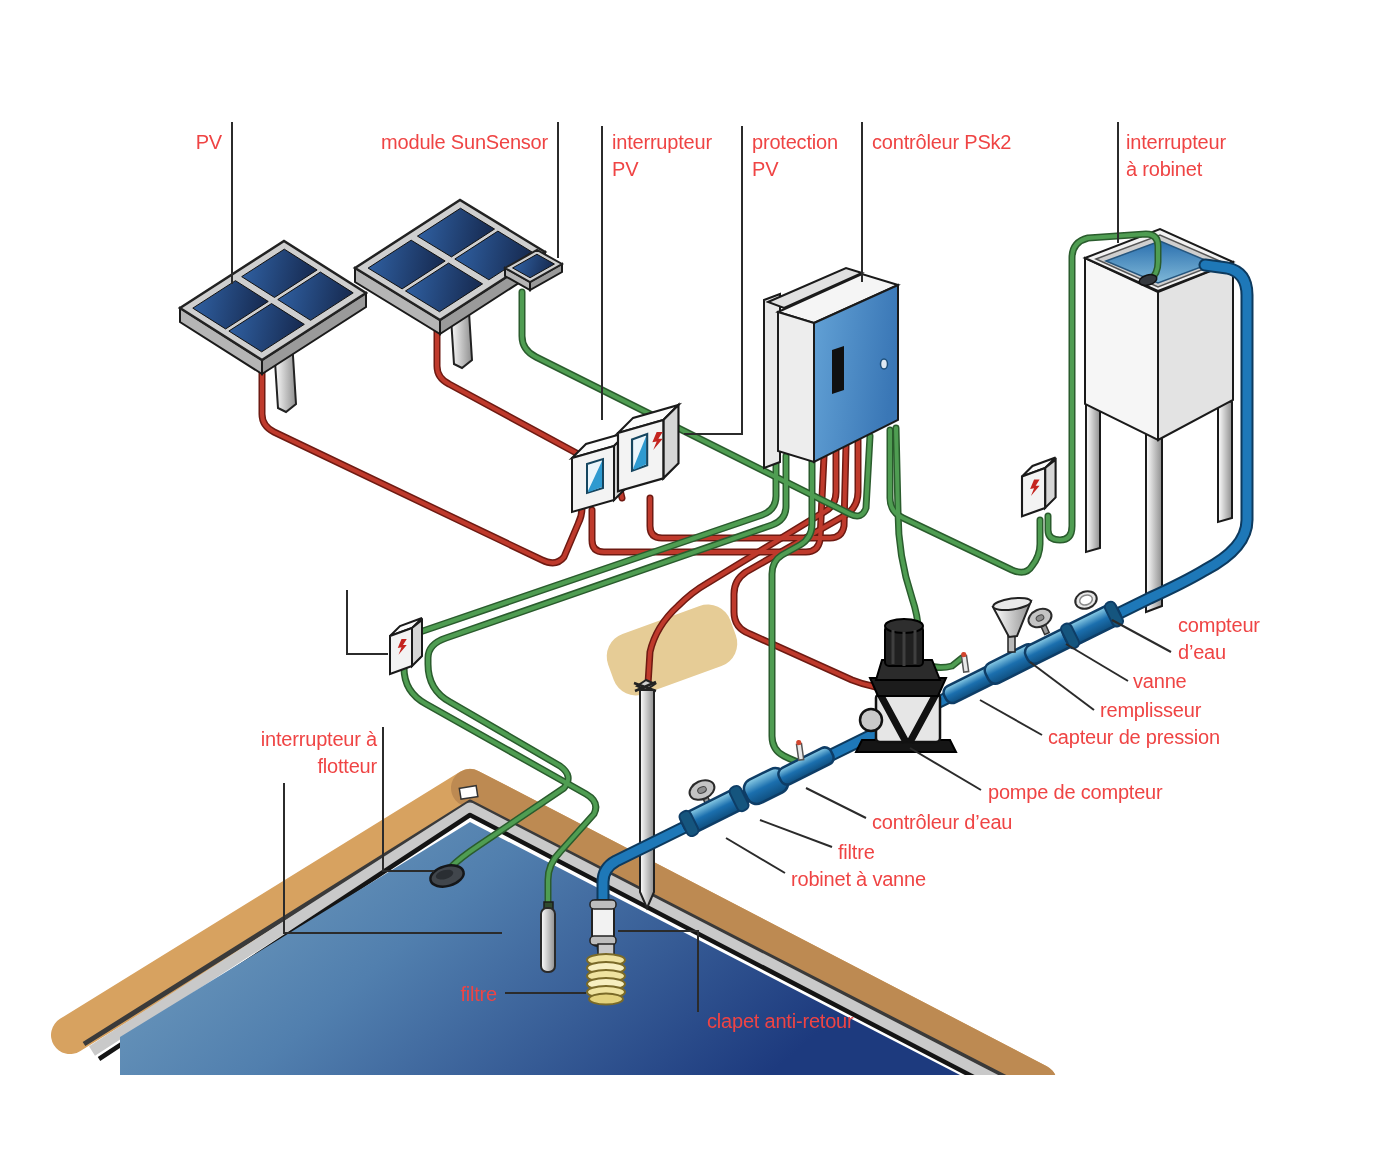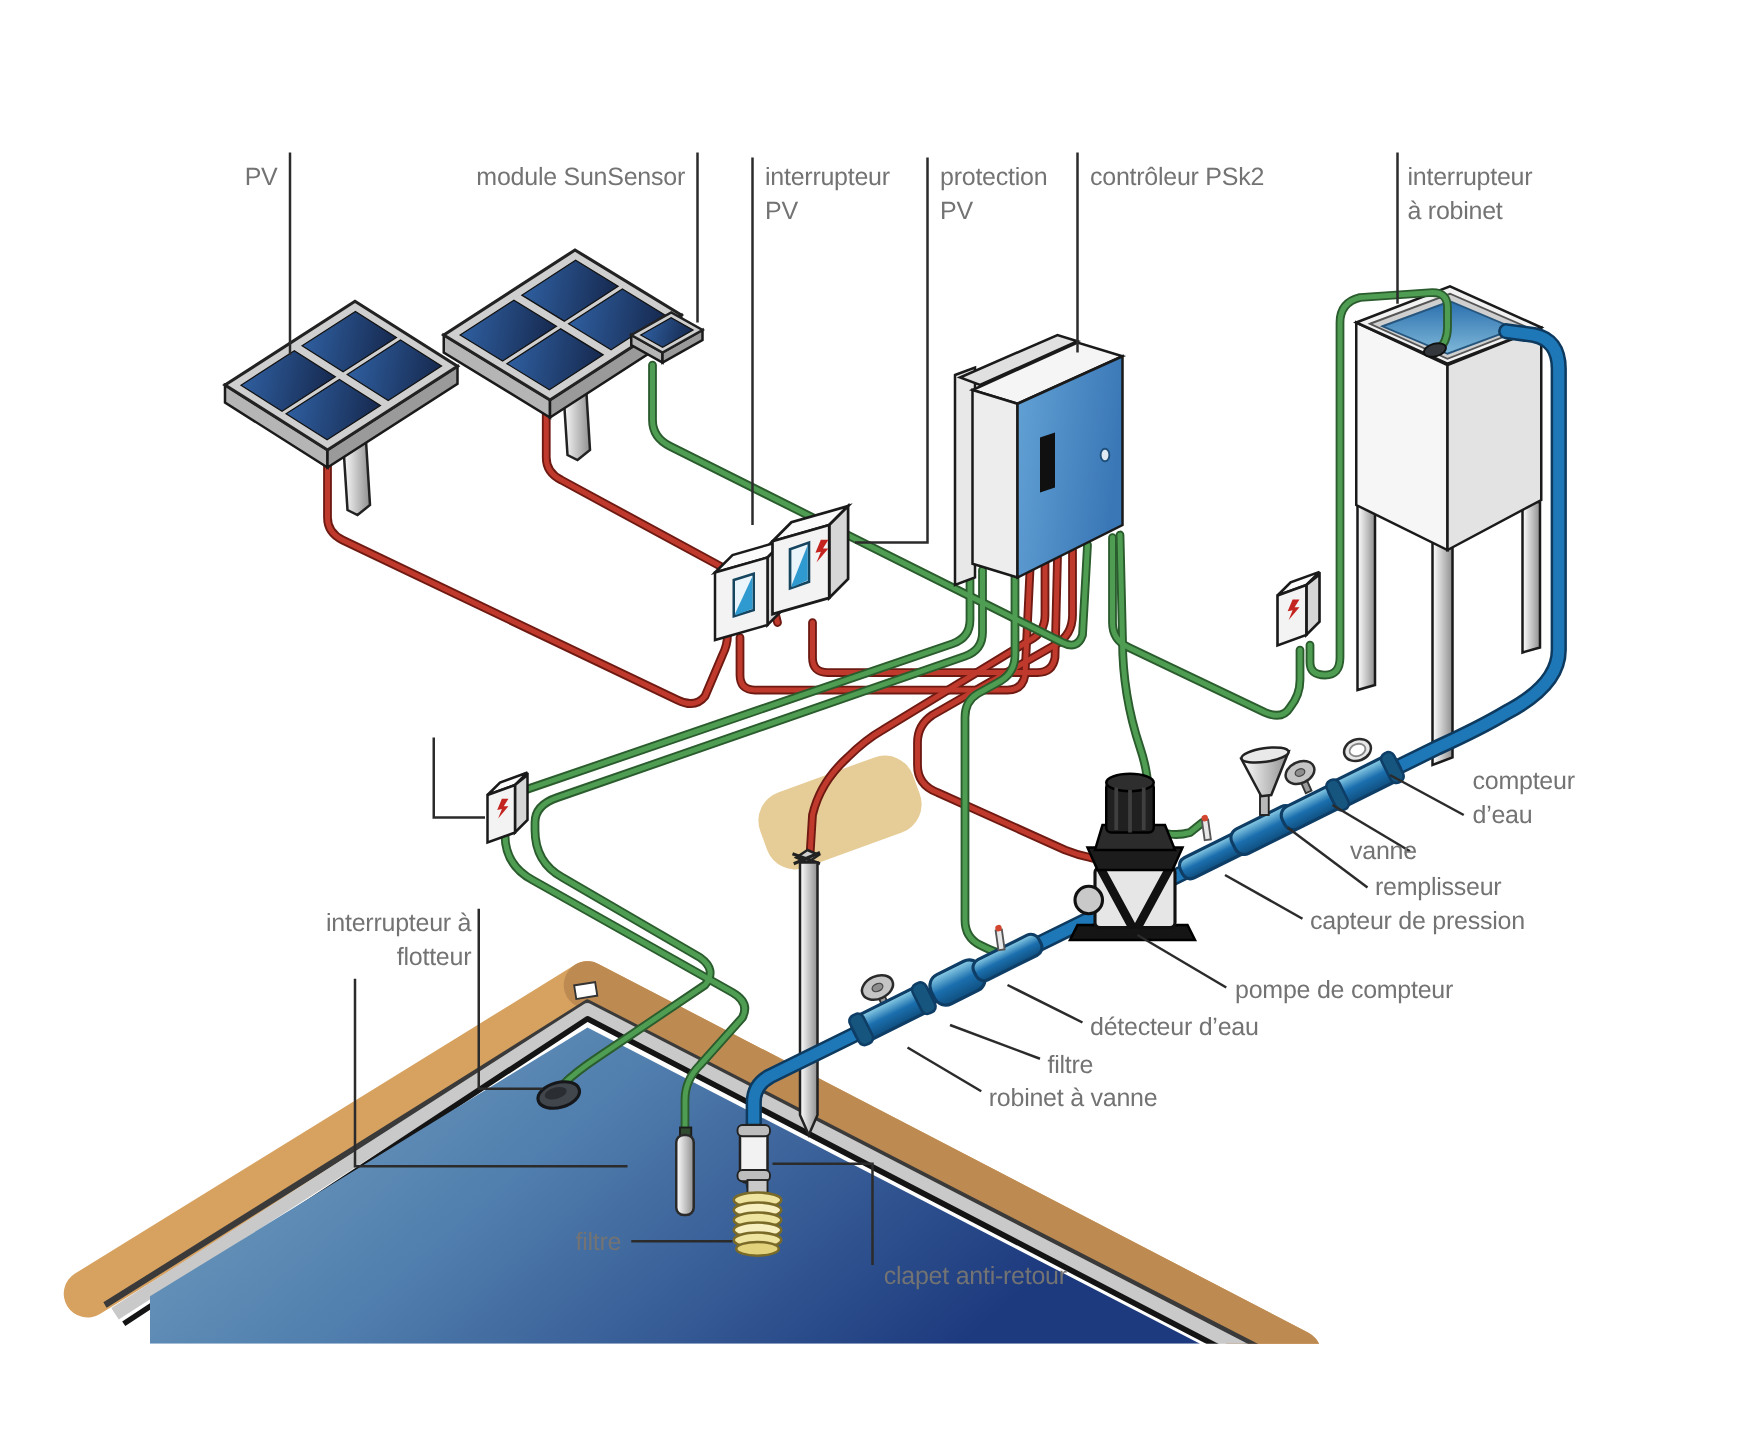--- a/index.html
+++ b/index.html
@@ -1,19 +1,19 @@
 <!DOCTYPE html>
 <html style="--wire_green: #4f9d52; --wire_red: #bf3a2c; --pipe_blue: #1e78b8; --rim_sand: #d7a260; --rim_sand_dark: #bd8a52; --ground_sand: #e6cc96; --controller_blue: #4289c8; --panel_cell_dark: #16294f; --water_light: #7aa6c4; --water_deep: #1d3a7e; --filter_yellow: #efe3a0;"><head>
 <meta charset="utf-8">
 <style>
   html,body{margin:0;padding:0;background:#fff;}
   #stage{position:relative;width:1400px;height:1153px;background:#fff;overflow:hidden;
          font-family:"Liberation Sans","DejaVu Sans",sans-serif;}
   #art{position:absolute;left:0;top:0;}
-  .lbl{position:absolute;font-size:20px;line-height:27px;color:#737373;white-space:pre-line;letter-spacing:-0.2px;}
+  .lbl{position:absolute;font-size:20px;line-height:27px;color:#ef4444;white-space:pre-line;letter-spacing:-0.2px;}
   .lbl.r{text-align:right;}
   
   .wire,.wire-out,.pipe,.pipe-out{fill:none;stroke-linecap:round;stroke-linejoin:round;}
   .wire-out{stroke-width:7;}
   .wire{stroke-width:4;}
   .g-out{stroke:#2a5c2d;} .g-in{stroke:var(--wire_green,#4f9d52);}
   .r-out{stroke:#6e1a12;} .r-in{stroke:var(--wire_red,#bf3a2c);}
   .pipe-out{stroke:#0d3a5e;stroke-width:13;}
   .pipe{stroke:var(--pipe_blue,#1e78b8);stroke-width:9;}
   .leader{stroke:#2b2b2b;stroke-width:2;fill:none;}
@@ -336,25 +336,25 @@
 <div class="lbl r" style="right:852px;top:129px">module SunSensor</div>
 <div class="lbl" style="left:612px;top:129px">interrupteur
 PV</div>
 <div class="lbl" style="left:752px;top:129px">protection
 PV</div>
 <div class="lbl" style="left:872px;top:129px">contrôleur PSk2</div>
 <div class="lbl" style="left:1126px;top:129px">interrupteur
 à robinet</div>
 <div class="lbl" style="left:1178px;top:612px">compteur
 d’eau</div>
-<div class="lbl" style="left:1080px;top:668px">vanne</div>
+<div class="lbl" style="left:1133px;top:668px">vanne</div>
 <div class="lbl" style="left:1100px;top:697px">remplisseur</div>
 <div class="lbl" style="left:1048px;top:724px">capteur de pression</div>
 <div class="lbl" style="left:988px;top:779px">pompe de compteur</div>
-<div class="lbl" style="left:872px;top:809px">détecteur d’eau</div>
+<div class="lbl" style="left:872px;top:809px">contrôleur d’eau</div>
 <div class="lbl" style="left:838px;top:839px">filtre</div>
 <div class="lbl" style="left:791px;top:866px">robinet à vanne</div>
 <div class="lbl r" style="right:1023px;top:726px">interrupteur à
 flotteur</div>
 <div class="lbl r" style="right:903px;top:981px">filtre</div>
 <div class="lbl" style="left:707px;top:1008px">clapet anti-retour</div>
 
 </div>
 
 </body></html>

